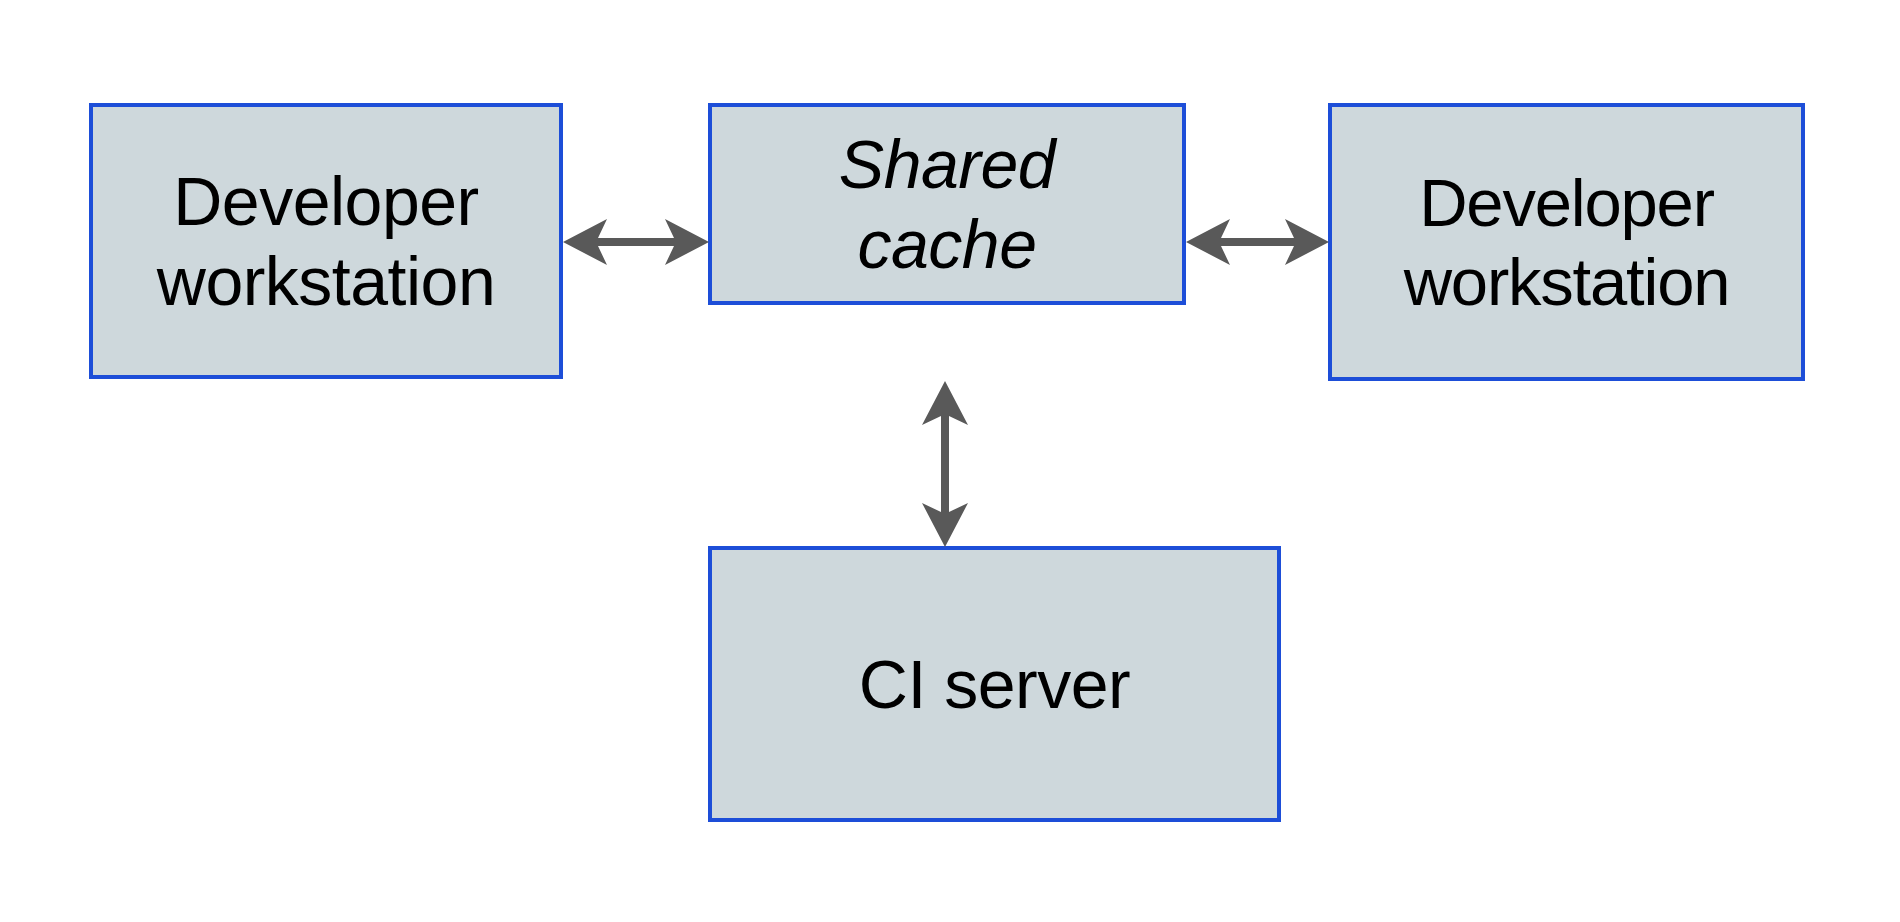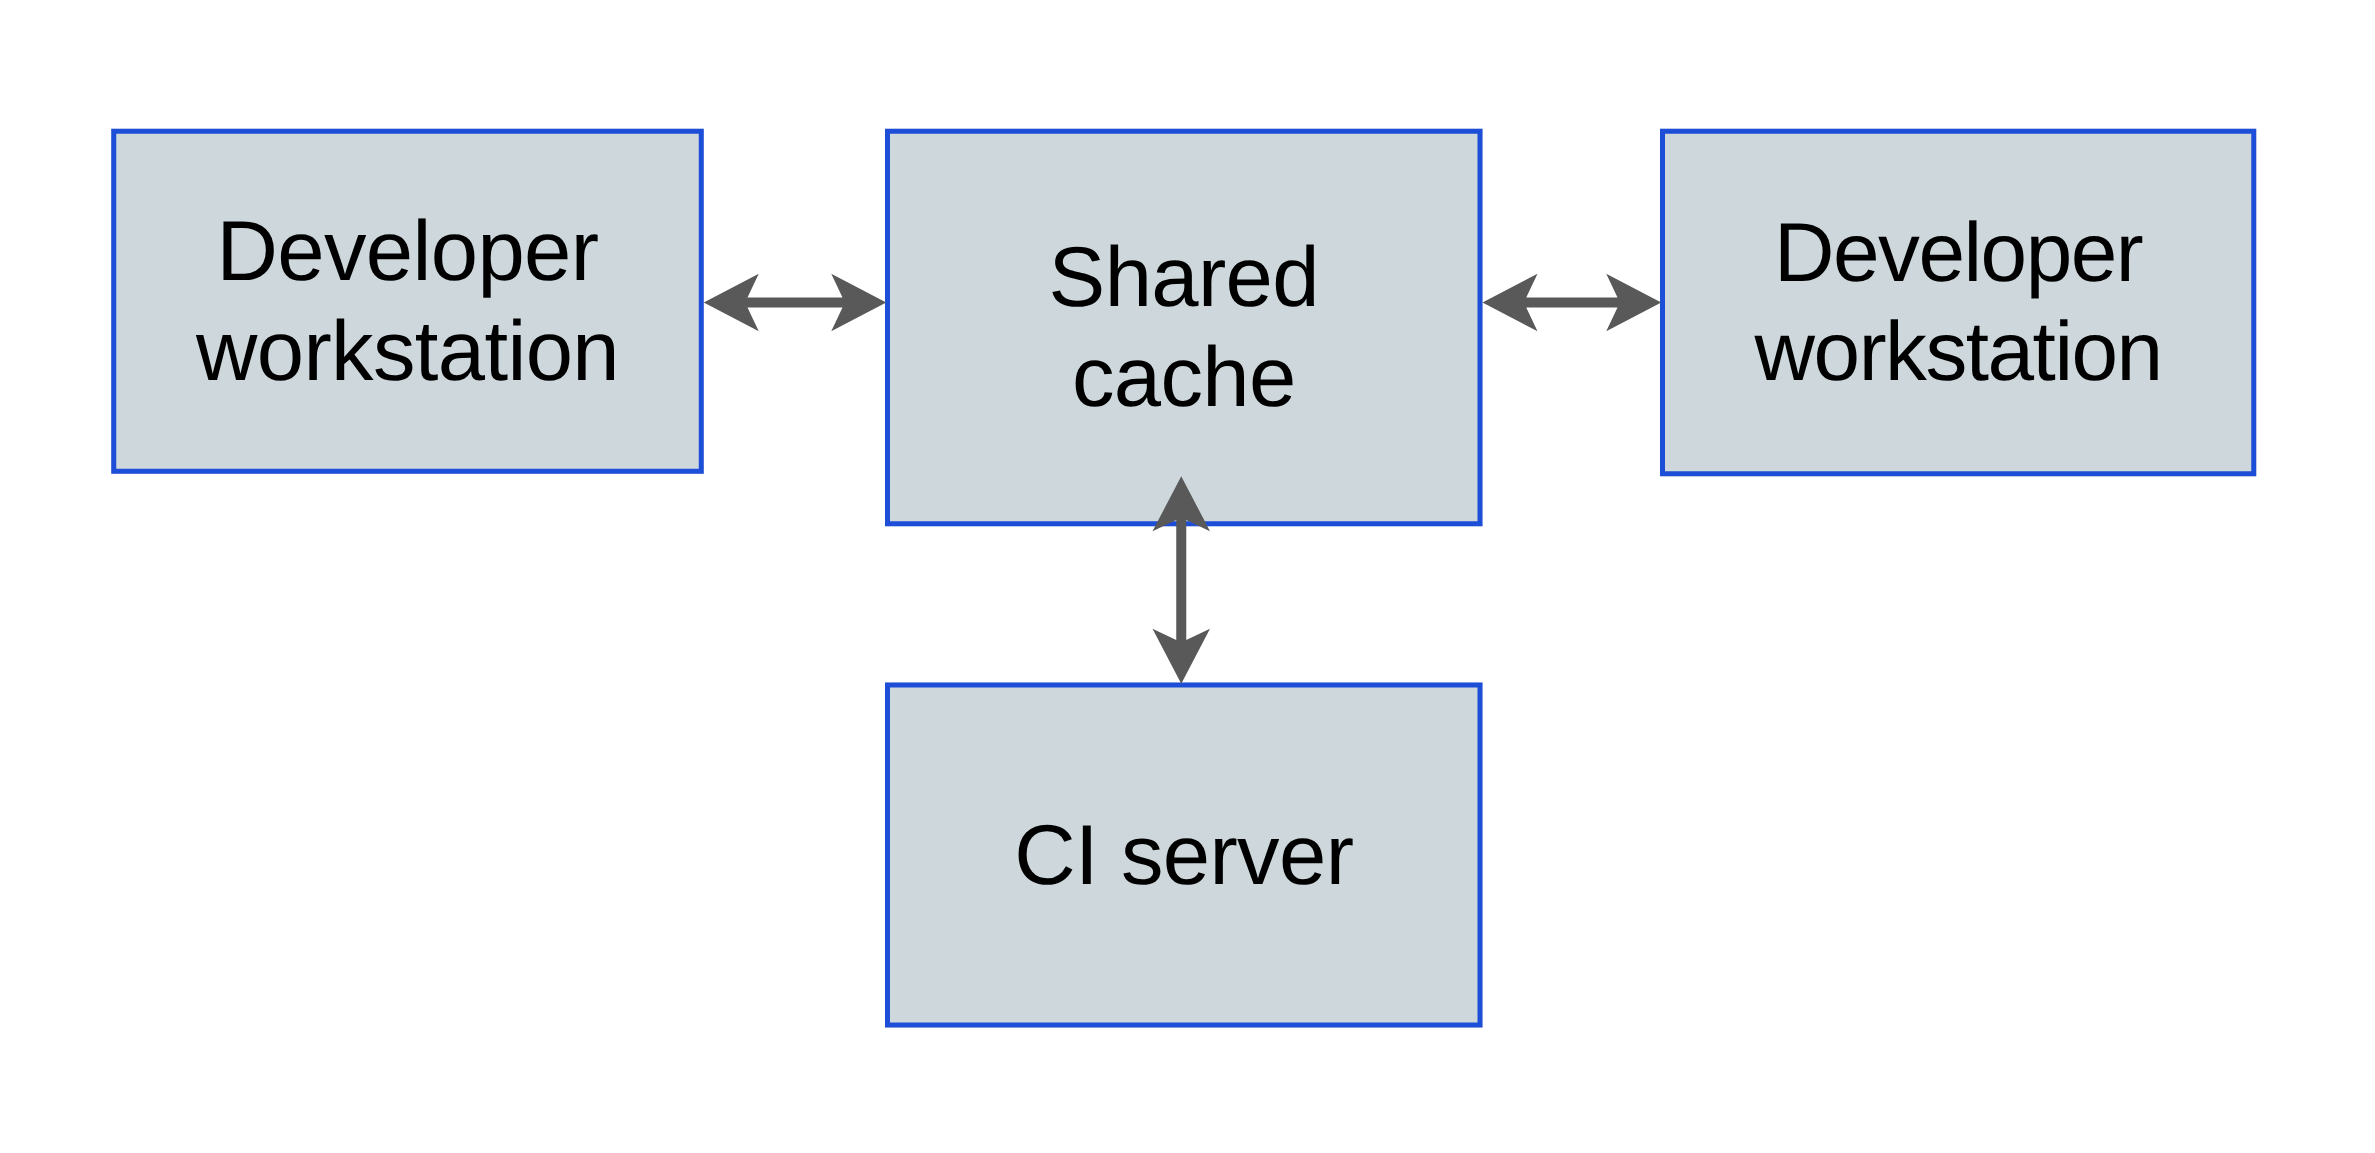--- a/index.html
+++ b/index.html
@@ -33,23 +33,23 @@
     font-size: 68px;
     line-height: 1.18;
     color: #000000;
     font-weight: 400;
     letter-spacing: -0.5px;
     white-space: pre-line;
     padding: 0 6px;
   }
   
   #node-dev-left   { left: 89px;   top: 103px; width: 474px; height: 276px; }
-  #node-shared     { left: 708px;  top: 103px; width: 478px; height: 318px; }
+  #node-shared     { left: 708px;  top: 103px; width: 478px; height: 202px; font-style: italic; }
   #node-dev-right  { left: 1328px; top: 103px; width: 477px; height: 278px; }
-  #node-ci         { left: 708px;  top: 546px; width: 478px; height: 276px; }
+  #node-ci         { left: 708px;  top: 546px; width: 573px; height: 276px; }
 
   #node-dev-right .node-label { font-size: 67px; letter-spacing: -1.2px; }
 
   
   .connector {
     position: absolute;
     overflow: visible;
   }
   #conn-left-shared  { left: 560px;  top: 205px; width: 152px; height: 74px; }
   #conn-shared-right { left: 1183px; top: 205px; width: 149px; height: 74px; }

